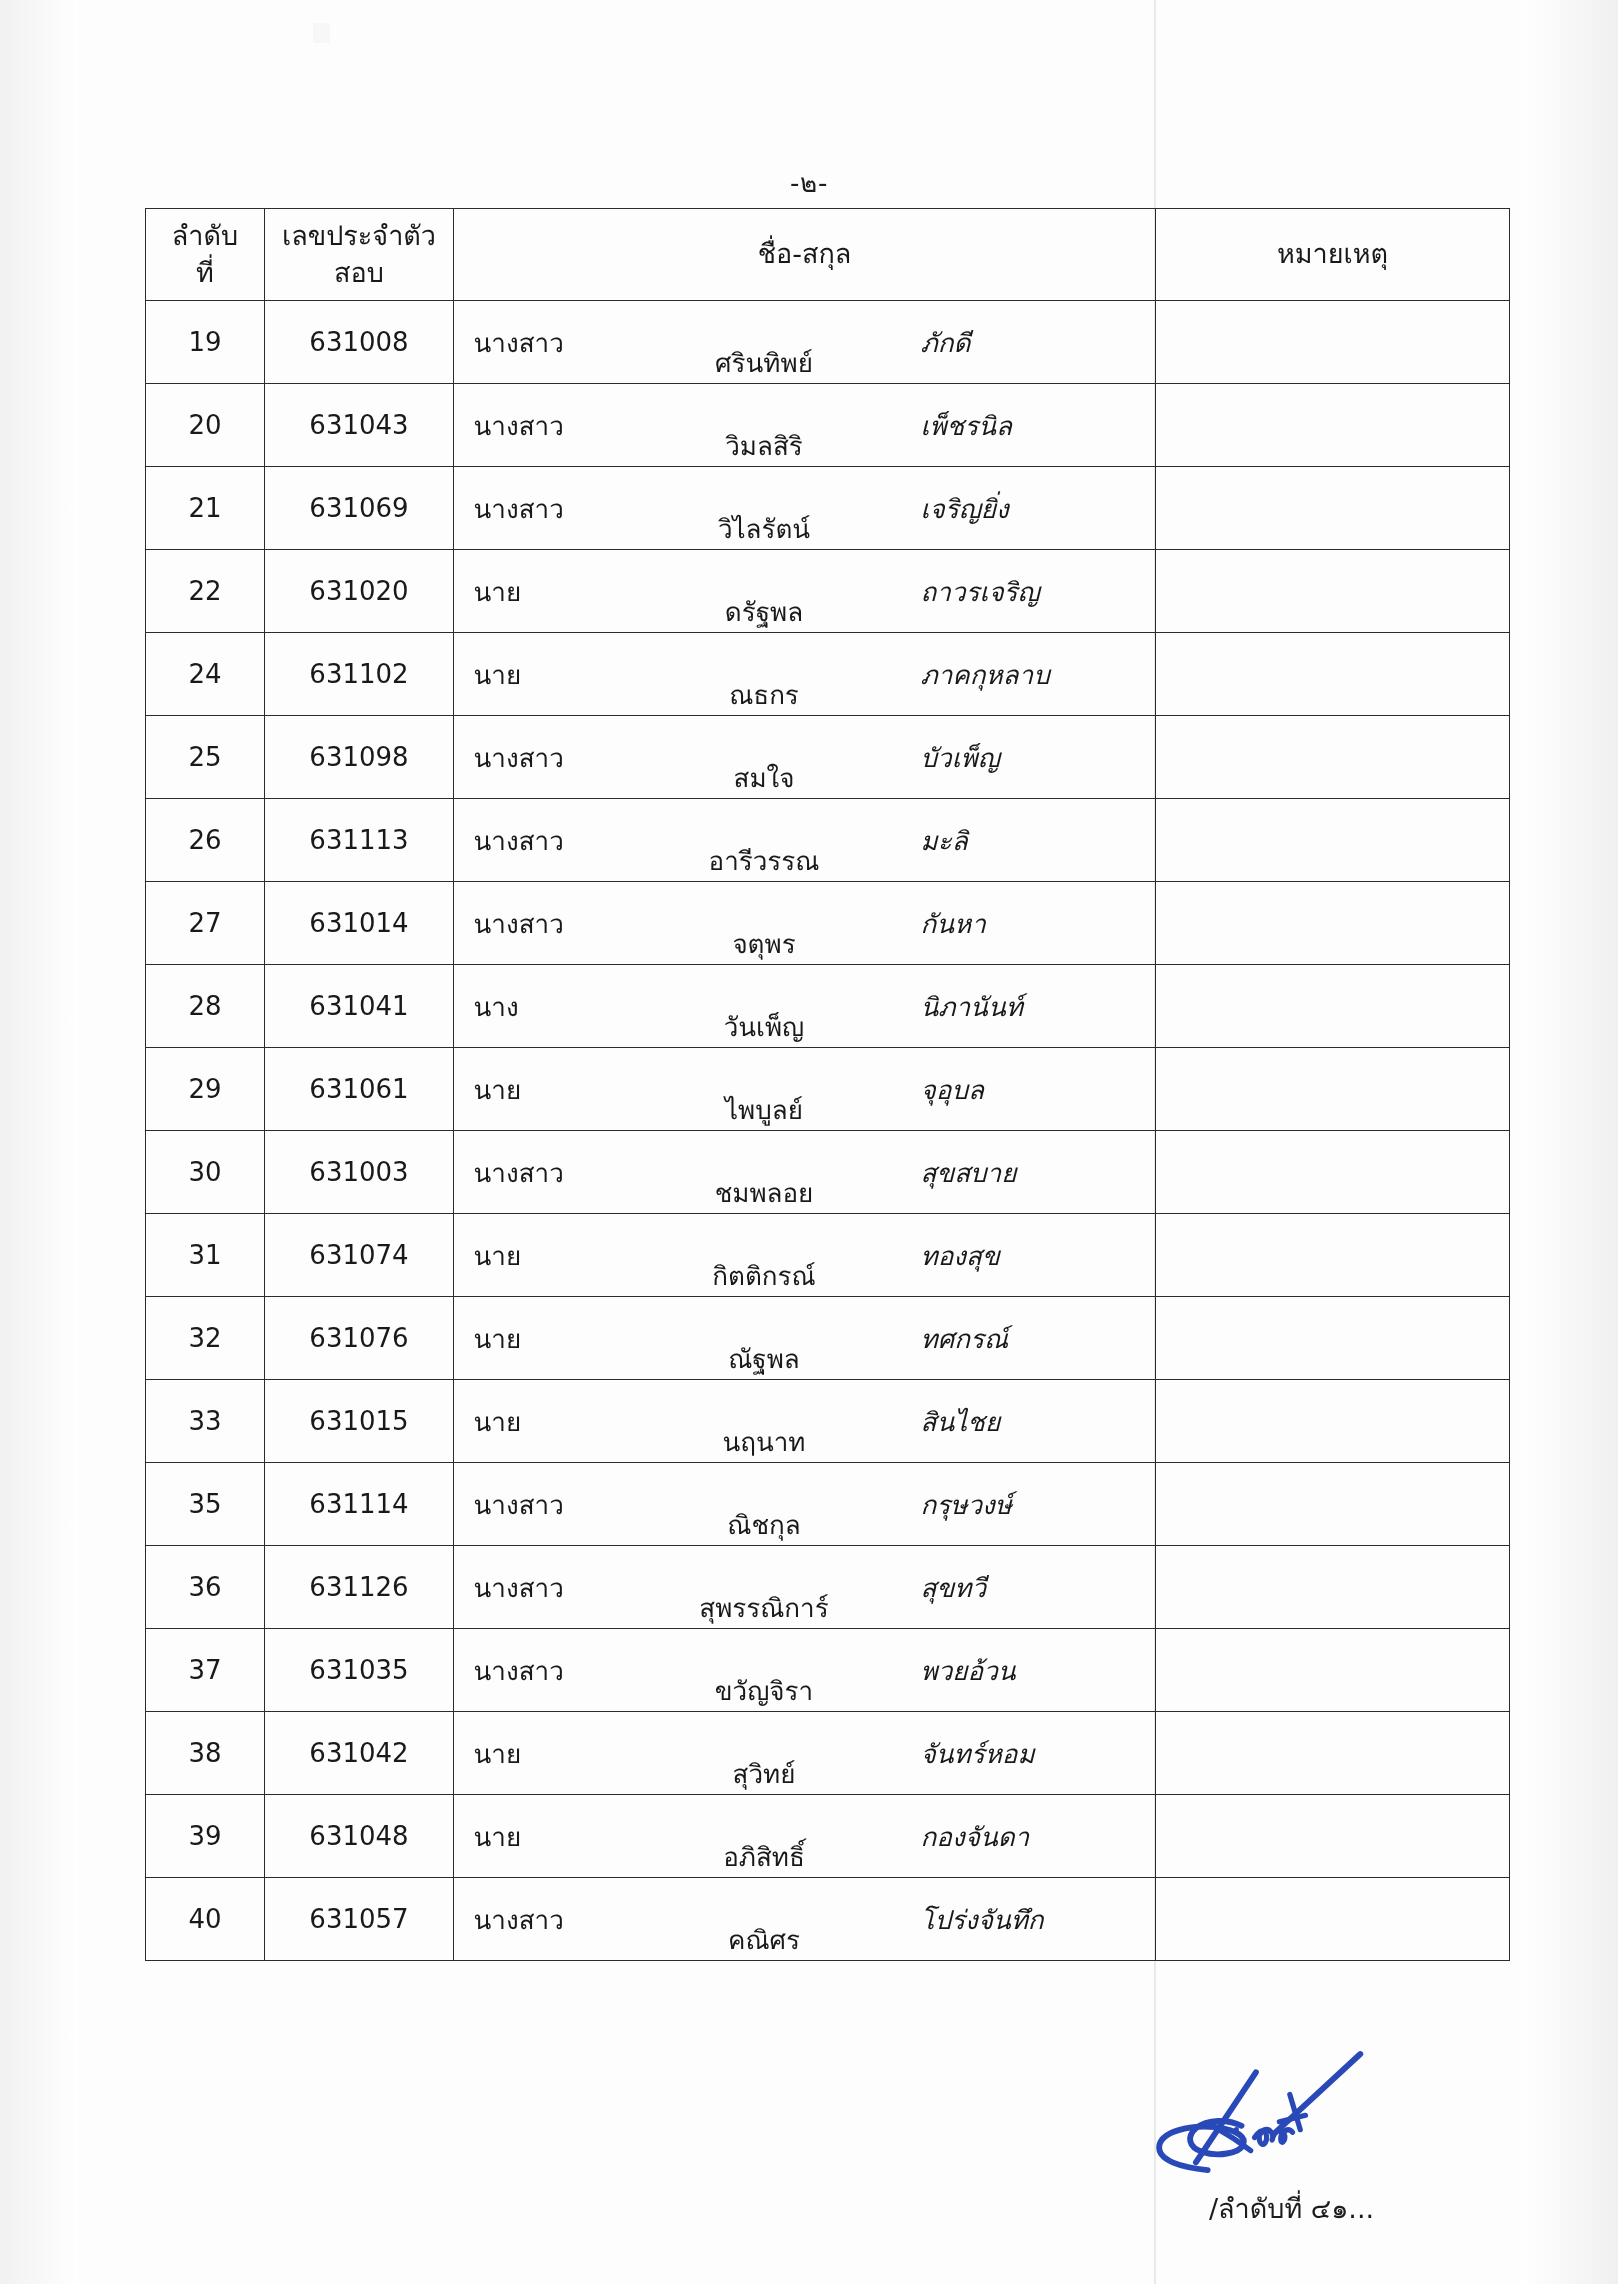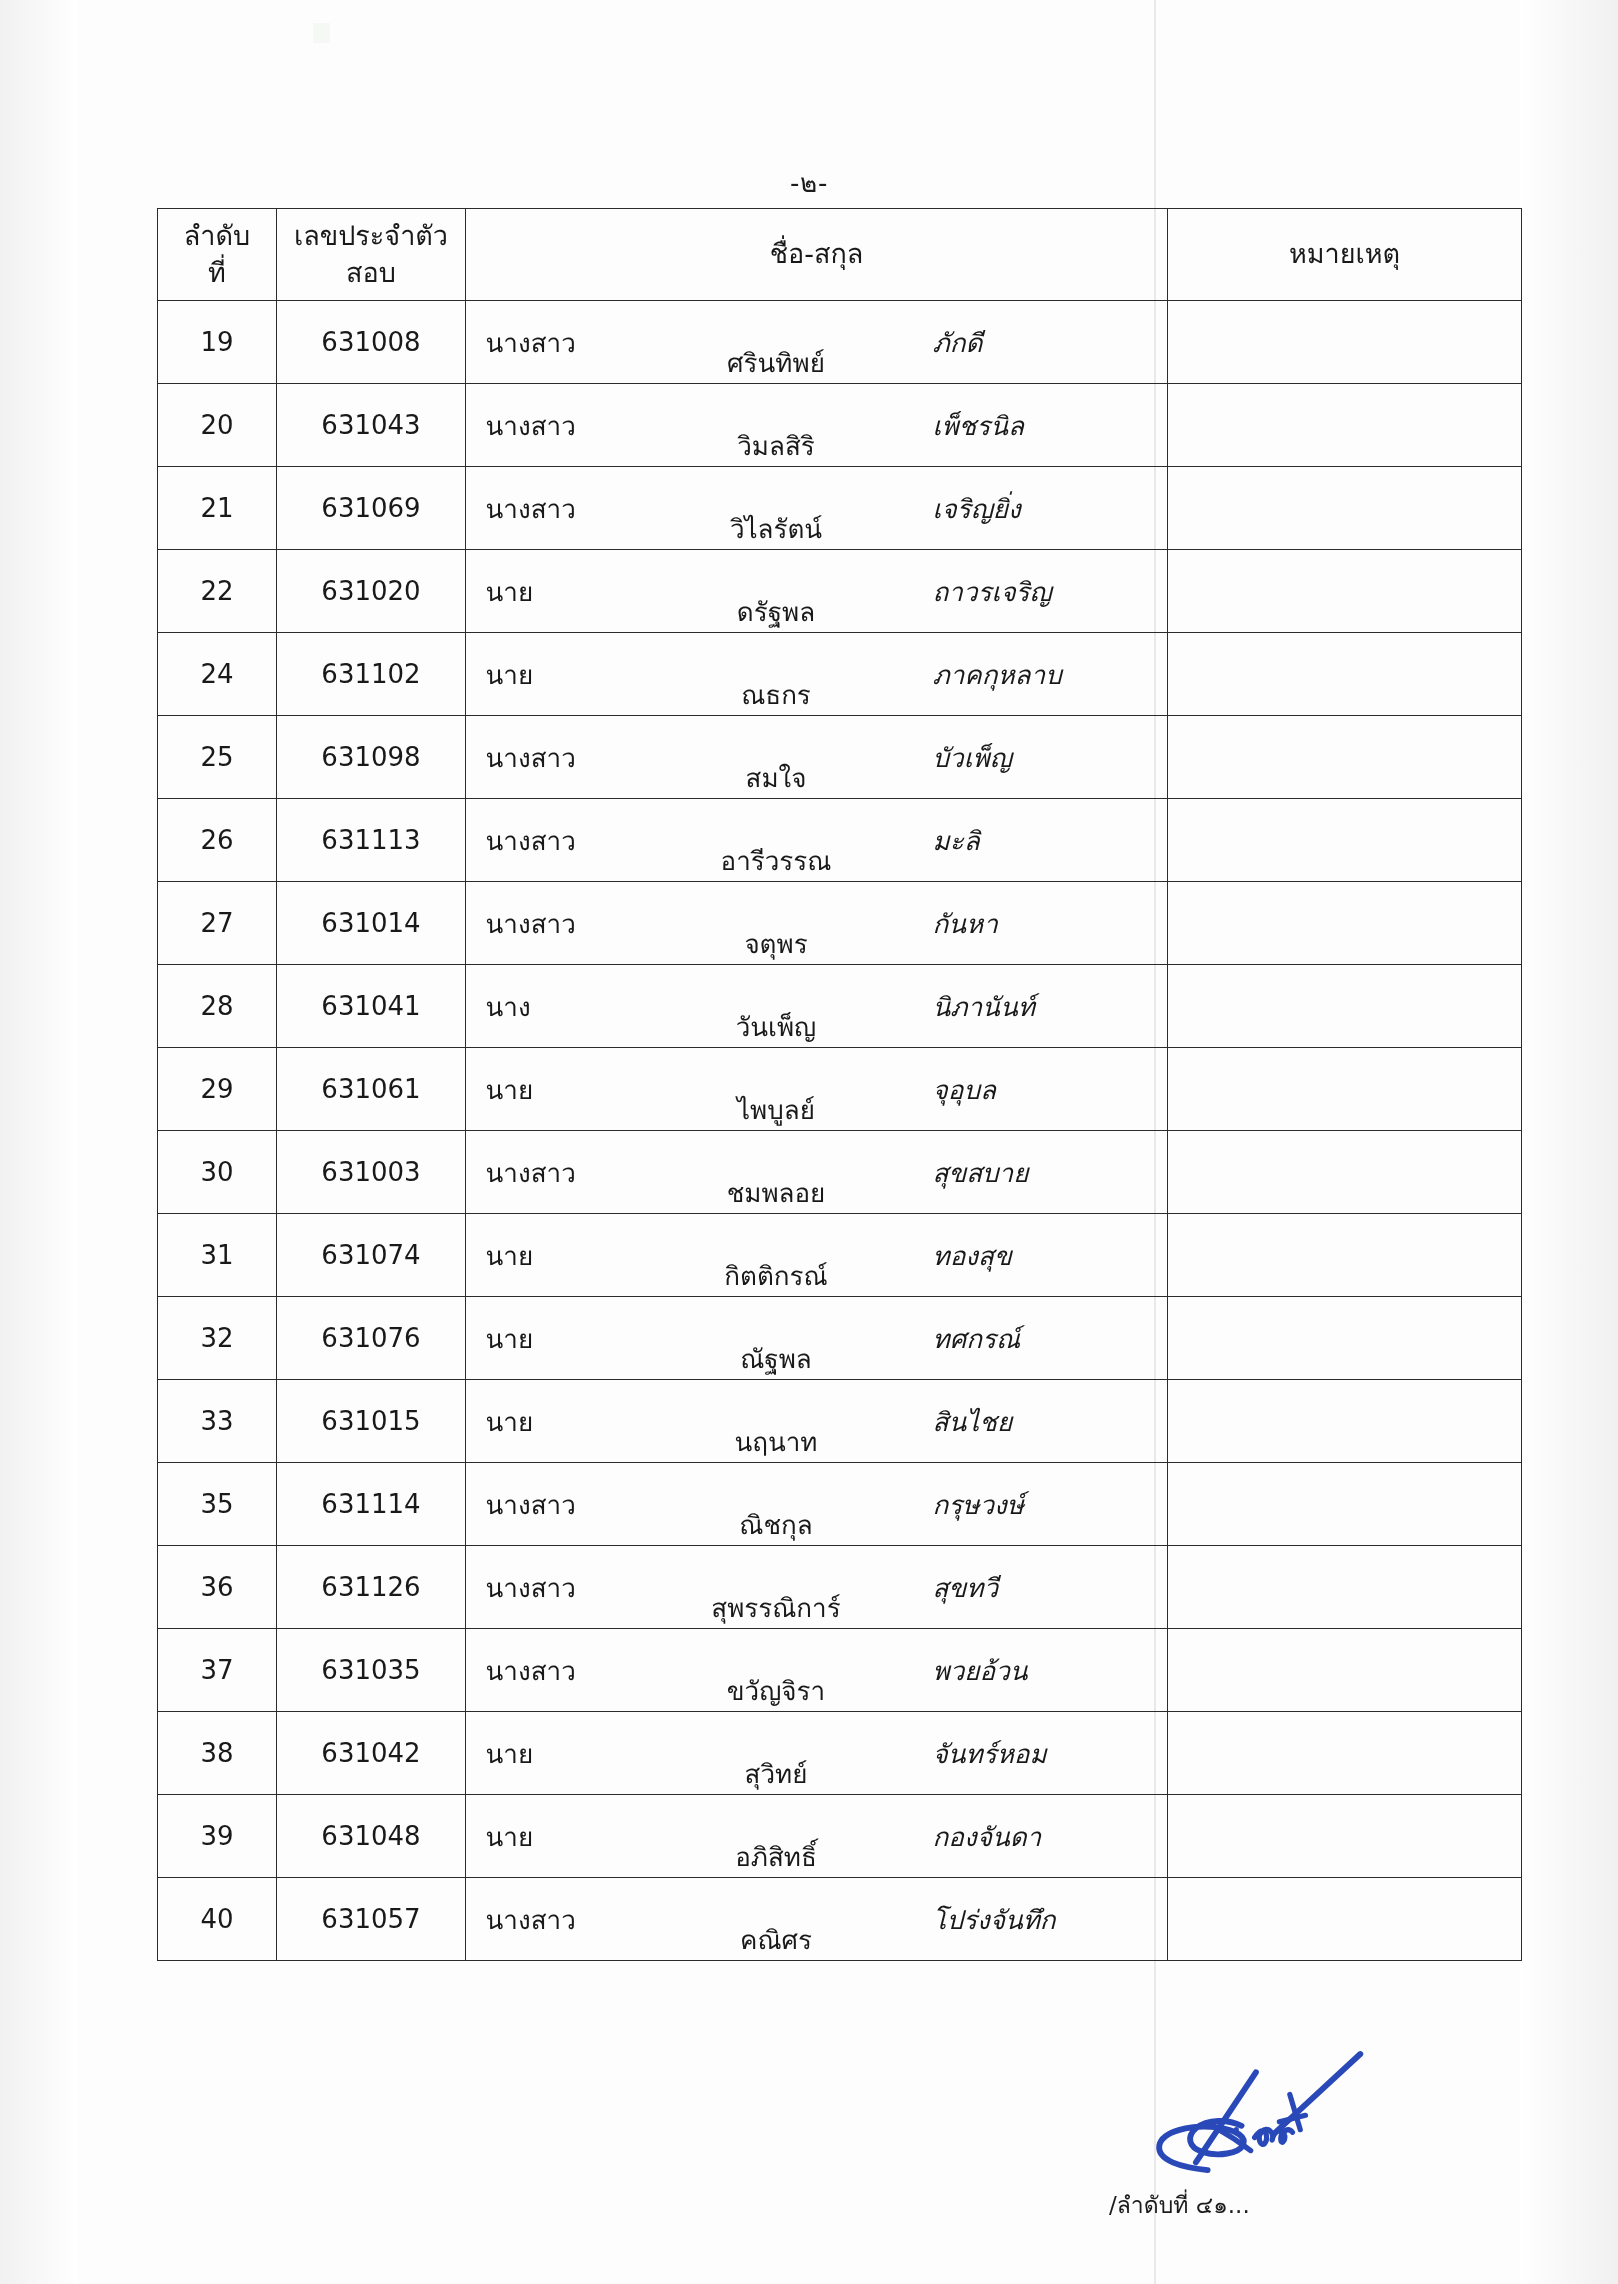--- a/index.html
+++ b/index.html
@@ -54,21 +54,21 @@
     width: 1618px;
     text-align: center;
     font-size: 26px;
     color: #1c1c1c;
     letter-spacing: 0.7px;
   }
 
   
   .doc-table {
     position: absolute;
-    left: 157px;
+    left: 145px;
     top: 208px;
     width: 1364px;
     border-collapse: collapse;
     table-layout: fixed;
   }
   .doc-table td, .doc-table th {
     border: 1.3px solid #2b2b2b;
     padding: 0;
     color: #191919;
     font-weight: normal;
@@ -130,21 +130,22 @@
     height: 170px;
     pointer-events: none;
   }
 
   
   .footer-note {
     position: absolute;
     left: 1109px;
     top: 2187px;
     width: 365px;
-    font-size: 23px;
+    text-align: center;
+    font-size: 27px;
     color: #1c1c1c;
   }
 </style>
 </head>
 <body>
 
 <div id="page">
 
   <div class="scan-edge-left"></div>
   <div class="scan-edge-right"></div>

